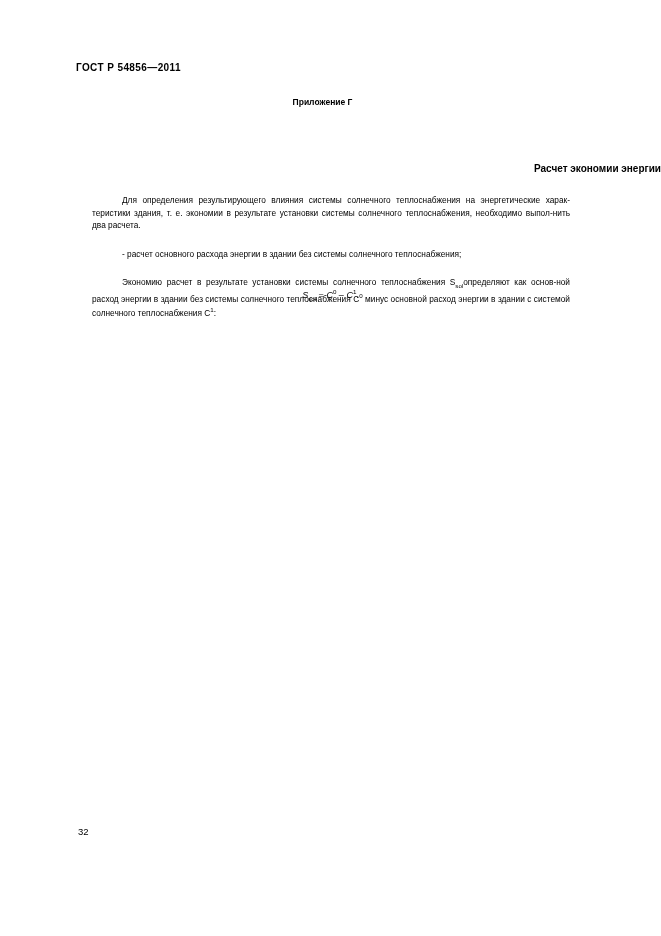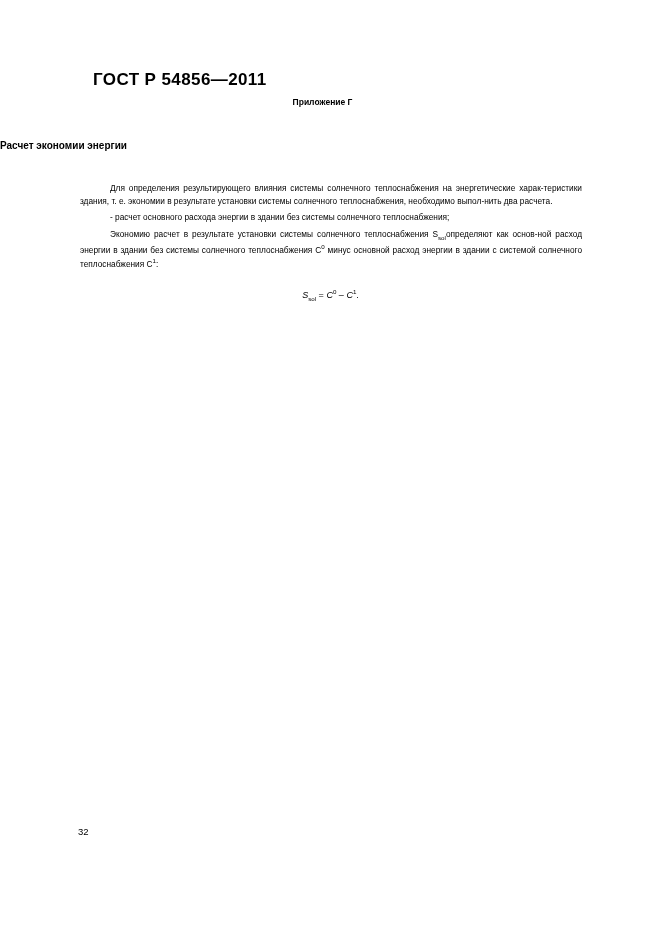--- a/index.html
+++ b/index.html
@@ -12,60 +12,59 @@
     width: 661px;
     height: 936px;
     background: #ffffff;
     font-family: "Liberation Sans", sans-serif;
     color: #000000;
     overflow: hidden;
   }
   .std-header {
     position: absolute;
     left: 76px;
-    top: 70px;
-    font-size: 17px;
+    top: 62px;
+    font-size: 10px;
     font-weight: bold;
     letter-spacing: 0.4px;
     white-space: nowrap;
-    margin-left: 17px;
   }
   .annex-block {
     position: absolute;
     left: 0;
     right: 16px;
     top: 96px;
     text-align: center;
     font-size: 8.5px;
     font-weight: bold;
     line-height: 1.45;
   }
   .annex-block .line2 {
     display: block;
   }
   .doc-title {
     position: absolute;
     left: 0;
     right: 0;
-    top: 140px;
-    text-align: left;
+    top: 163px;
+    text-align: right;
     font-size: 10px;
     font-weight: bold;
   }
   .body-text {
     position: absolute;
     left: 76px;
     top: 178px;
     width: 510px;
     font-size: 8.3px;
     line-height: 1.52;
     text-align: justify;
   }
   .body-text p {
-    margin: 4px;
+    margin: 16px;
   }
   .indent {
     text-indent: 30px;
   }
   .dash-item {
     text-indent: 30px;
   }
   .formula {
     position: absolute;
     left: 0;

